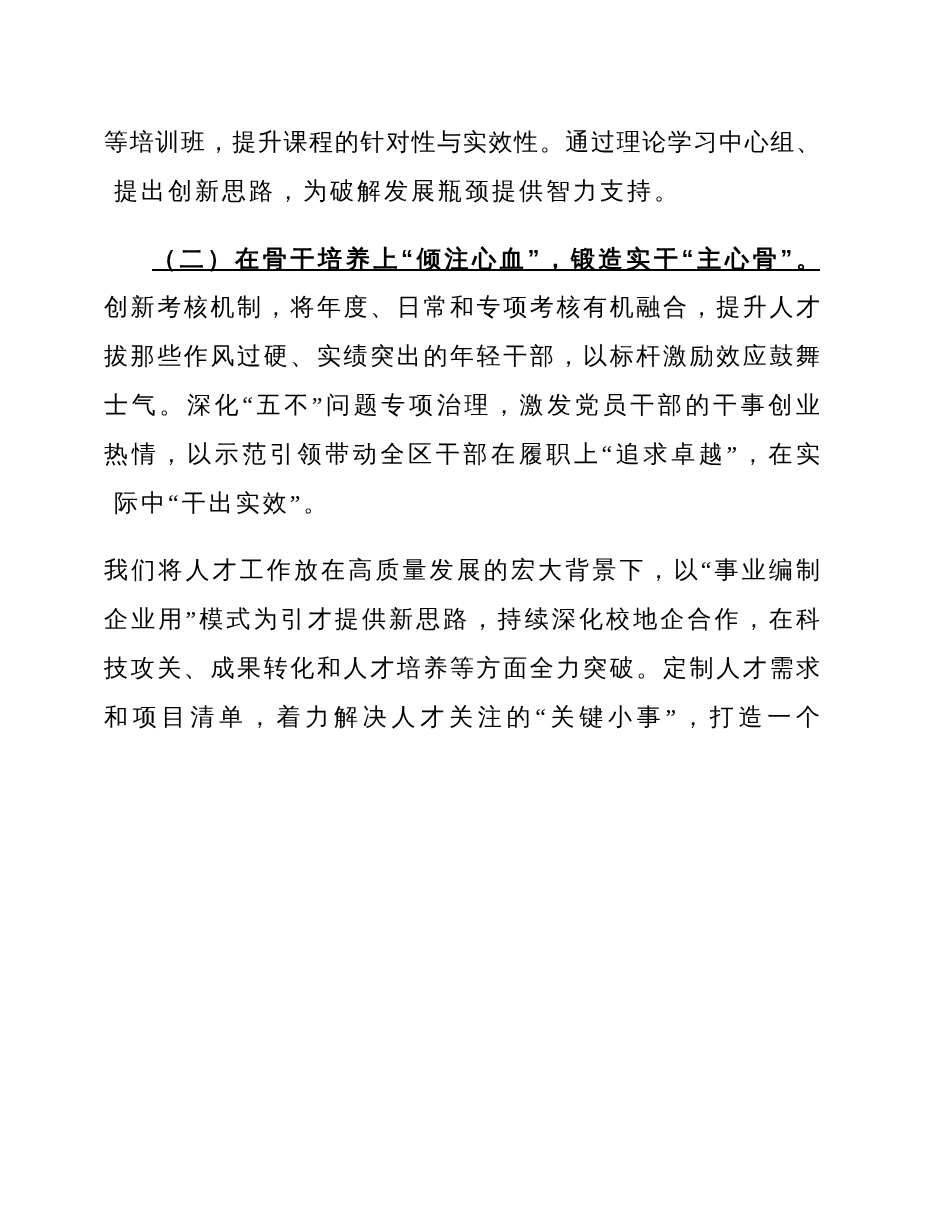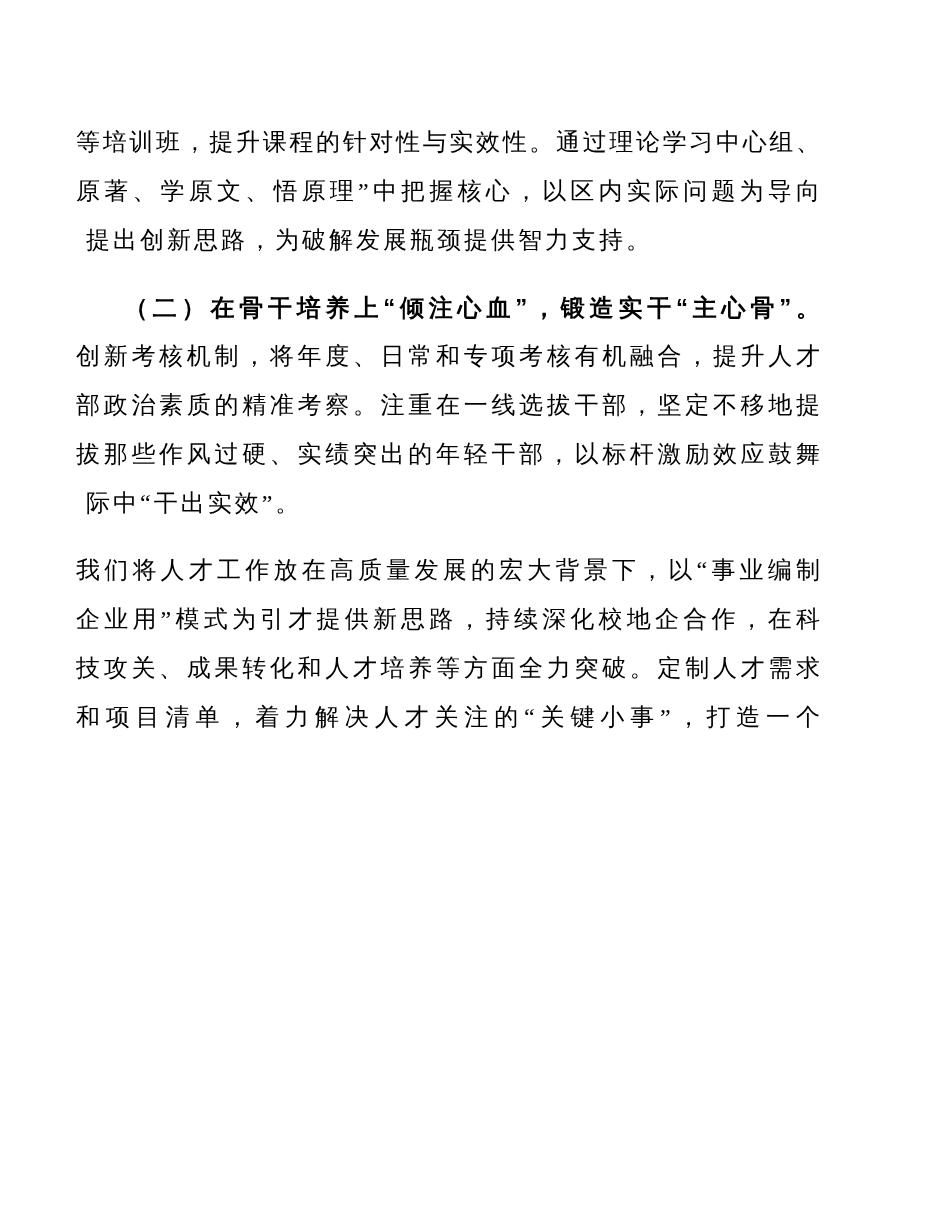--- a/index.html
+++ b/index.html
@@ -5,21 +5,21 @@
   html, body {
     margin: 0;
     padding: 0;
     background: #ffffff;
   }
   .page {
     position: relative;
     width: 950px;
     height: 1148px;
     box-sizing: border-box;
-    padding: 118px 130px 0 76px;
+    padding: 118px 130px 0 104px;
     background: #ffffff;
     overflow: hidden;
   }
   .para {
     margin: 0 0 18px 0;
   }
   .para:last-child {
     margin-bottom: 0;
   }
   .line {
@@ -30,43 +30,44 @@
     color: #000000;
     text-align: justify;
     text-align-last: justify;
     word-break: break-all;
     overflow: hidden;
   }
   .line.heading {
     font-family: "Liberation Sans", "DejaVu Sans", sans-serif;
     font-weight: 700;
     text-indent: 48px;
+    text-decoration: underline;
   }
   .line.final {
     text-align-last: left;
     letter-spacing: 3px;
     margin-left: 10px;
   }
 </style>
 </head>
 <body>
 
 <div class="page">
 
   <div class="para">
     <div class="line">等培训班，提升课程的针对性与实效性。通过理论学习中心组、</div>
-    <div class="line">原著、学原文、悟原理”中把握核心，以区内实际问题为导向</div>
     <div class="line final">提出创新思路，为破解发展瓶颈提供智力支持。</div>
   </div>
 
   <div class="para">
     <div class="line heading">（二）在骨干培养上“倾注心血”，锻造实干“主心骨”。</div>
     <div class="line">创新考核机制，将年度、日常和专项考核有机融合，提升人才</div>
-    <div class="line">部政治素质的精准考察。注重在一线选拔干部，坚定不移地提</div>
     <div class="line">拔那些作风过硬、实绩突出的年轻干部，以标杆激励效应鼓舞</div>
+    <div class="line">士气。深化“五不”问题专项治理，激发党员干部的干事创业</div>
+    <div class="line">热情，以示范引领带动全区干部在履职上“追求卓越”，在实</div>
     <div class="line final">际中“干出实效”。</div>
   </div>
 
   <div class="para">
     <div class="line">我们将人才工作放在高质量发展的宏大背景下，以“事业编制</div>
     <div class="line">企业用”模式为引才提供新思路，持续深化校地企合作，在科</div>
     <div class="line">技攻关、成果转化和人才培养等方面全力突破。定制人才需求</div>
     <div class="line">和项目清单，着力解决人才关注的“关键小事”，打造一个</div>
   </div>
 

